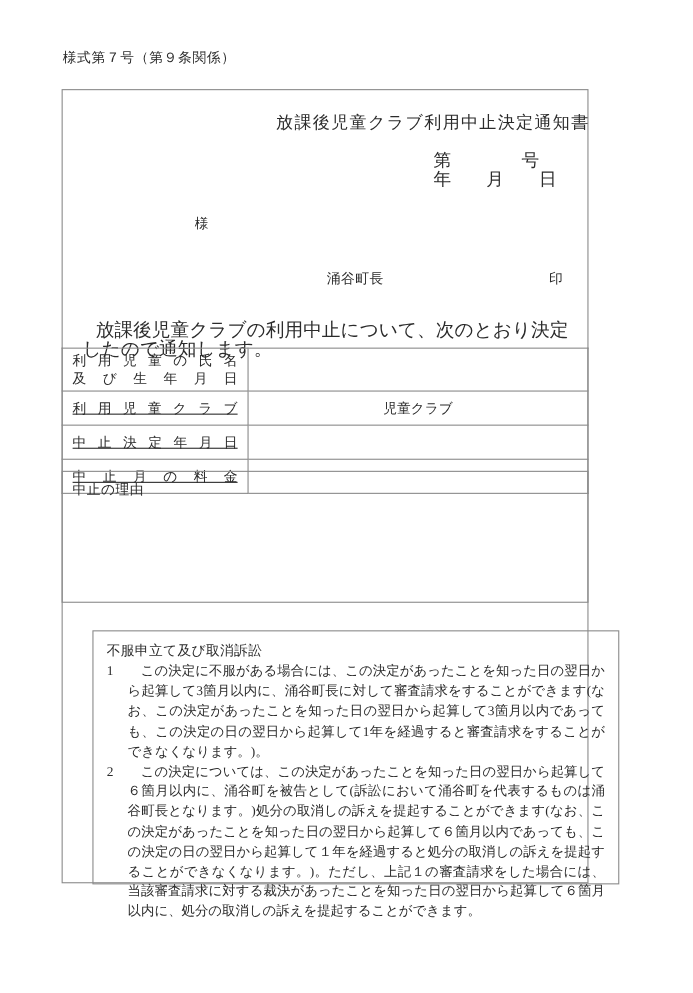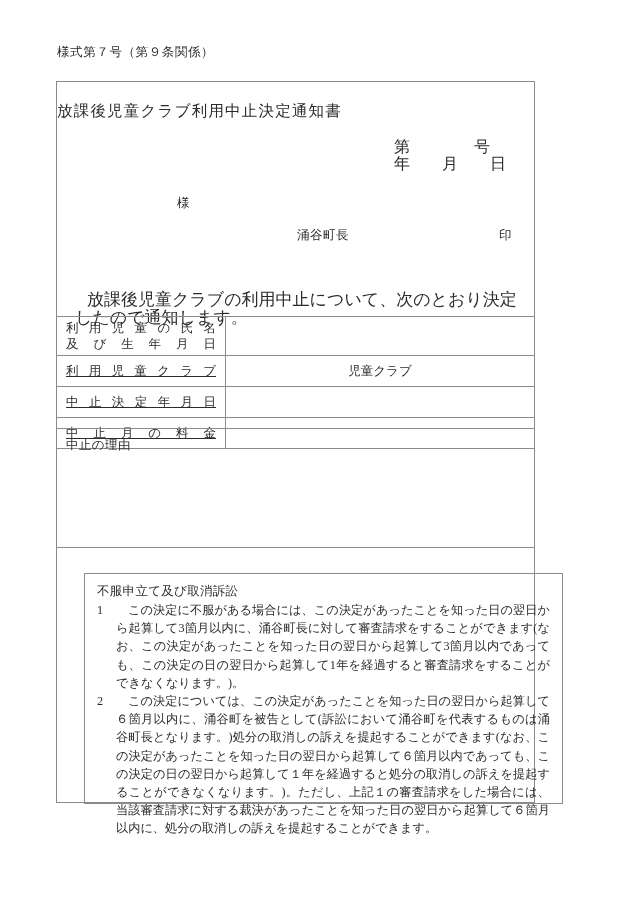--- a/index.html
+++ b/index.html
@@ -43,21 +43,21 @@
     border: 1px solid #8a8a8a;
     box-sizing: border-box;
   }
 
   
   .doc-title {
     position: absolute;
     left: 0;
     top: 19px;
     width: 479px;
-    text-align: left;
+    text-align: right;
     font-size: 15.5px;
     letter-spacing: 1.2px;
   }
 
   
   .meta-block {
     position: absolute;
     right: 28px;
     top: 56px;
     font-size: 16px;
@@ -71,21 +71,21 @@
     position: absolute;
     left: 120px;
     top: 113px;
     font-size: 12.5px;
   }
 
   
   .issuer-row {
     position: absolute;
     left: 240px;
-    top: 145px;
+    top: 163px;
     width: 215px;
     font-size: 12.5px;
     display: flex;
     justify-content: space-between;
     align-items: baseline;
   }
   .issuer-name { letter-spacing: 0.5px; }
   .issuer-seal { letter-spacing: 0.5px; }
 
   

